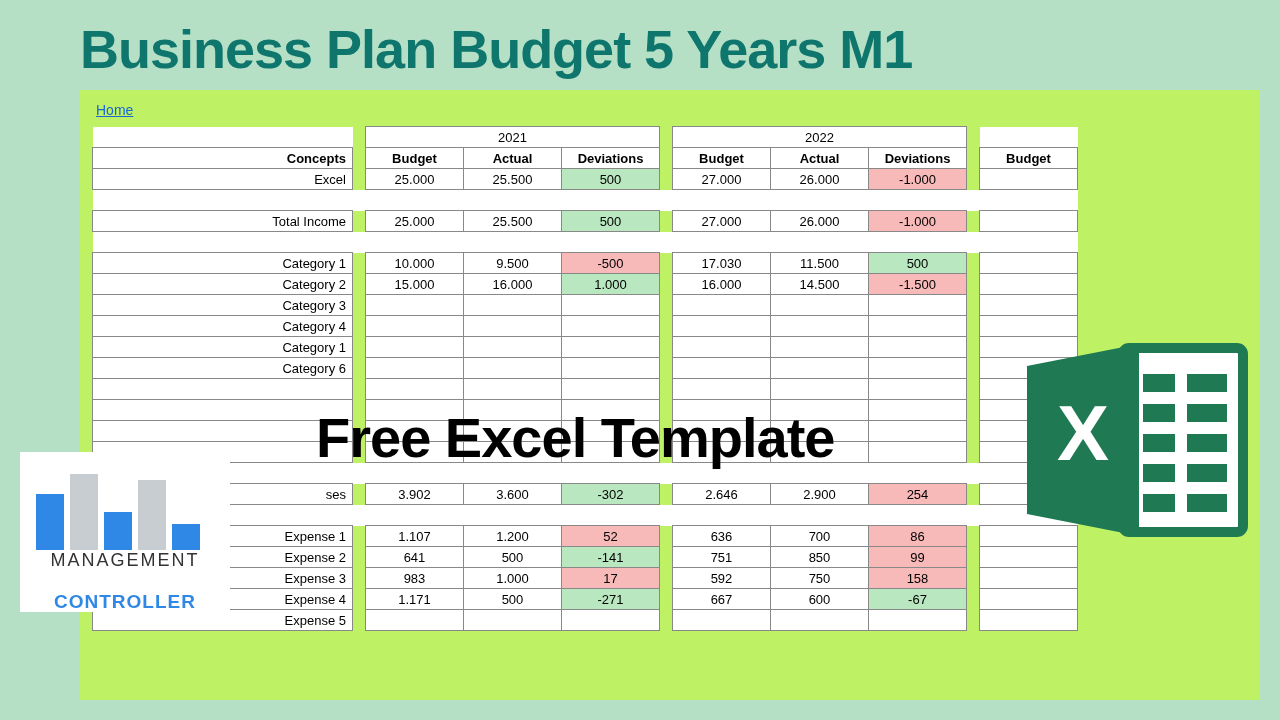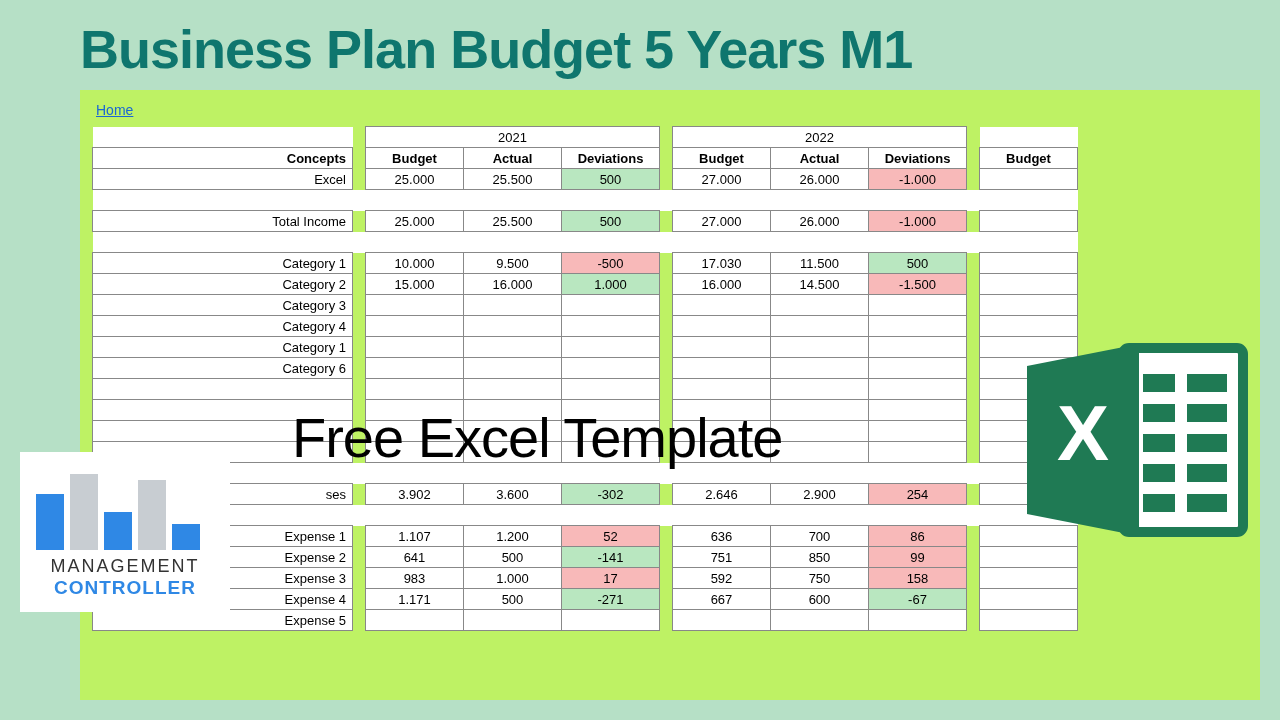--- a/index.html
+++ b/index.html
@@ -50,42 +50,42 @@
   .grid .spacer { border: none; width: 12px; background: transparent; }
   .yearhdr { font-weight: 400; }
   .colhdr { font-weight: 700; }
   .conceptshdr { font-weight: 700; text-align: left; }
   .good { background: #b9e7c0 !important; }
   .bad  { background: #f8b9b9 !important; }
   .blankrow td { border: none; height: 21px; }
   .noborder { border: none !important; }
   .overlay-text {
     position: absolute;
-    top: 405px; left: 292px;
-    font-size: 56px; font-weight: 400;
+    top: 405px; left: 316px;
+    font-size: 56px; font-weight: 700;
     color: #000;
     letter-spacing: -1px;
     pointer-events: none;
   }
   .mc-logo {
     position: absolute;
     left: 20px; top: 452px;
     width: 210px; height: 160px;
     background: #fff;
     padding: 10px 8px 4px 8px;
   }
   .mc-bars { display: flex; align-items: flex-end; gap: 6px; height: 88px; padding-left: 8px;}
   .mc-bars div { width: 28px; }
   .b1 { background:#2f88e5; height:56px; }
   .b2 { background:#c8cdd2; height:76px; }
   .b3 { background:#2f88e5; height:38px; }
   .b4 { background:#c8cdd2; height:70px; }
   .b5 { background:#2f88e5; height:26px; }
-  .mc-t1 { font-size:18px; letter-spacing:2px; color:#333; text-align:center; margin-top:6px; font-weight:400;}
-  .mc-t2 { font-size:19px; letter-spacing:1px; color:#2f88e5; text-align:center; font-weight:700;}
+  .mc-t1 { font-size:18px; letter-spacing:2px; color:#333; text-align:center; font-weight:400;}
+  .mc-t2 { font-size:19px; letter-spacing:1px; color:#2f88e5; text-align:center; font-weight:700;margin-top:20px;}
   .excel-icon { position:absolute; right: 25px; top: 330px; }
 </style>
 </head>
 <body>
 
 <div class="title">Business Plan Budget 5 Years M1</div>
 
 <div class="sheet">
   <a class="home-link">Home</a>
 

